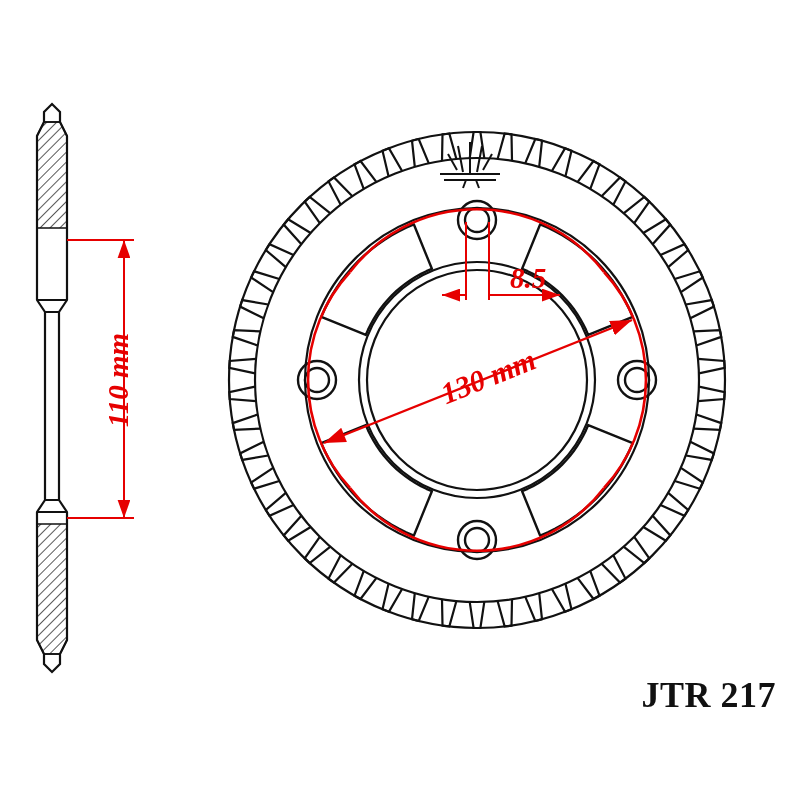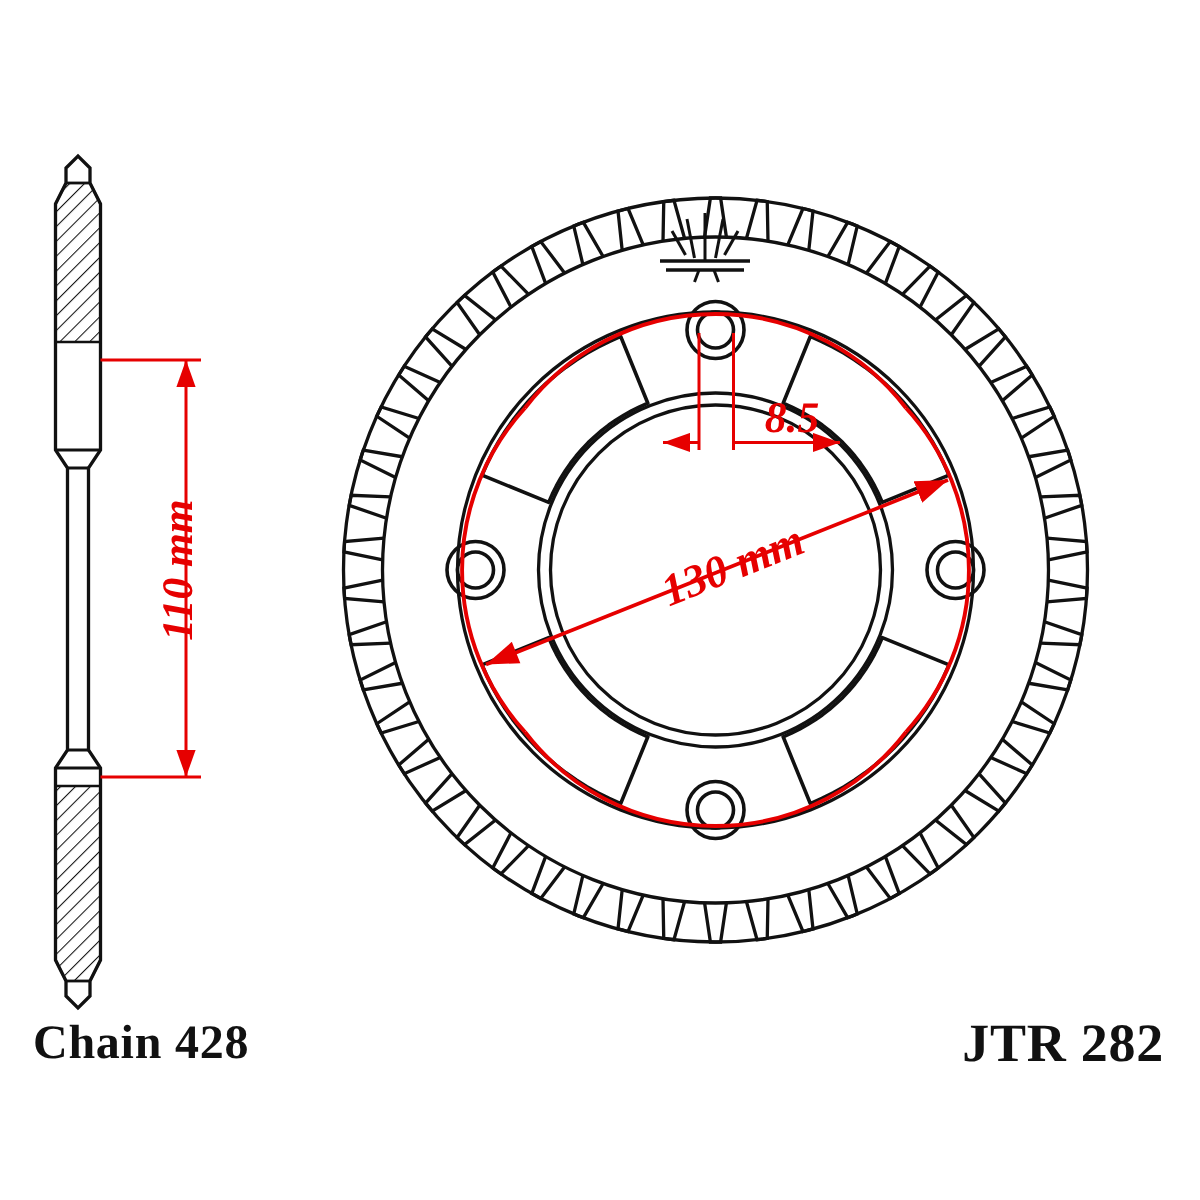--- a/index.html
+++ b/index.html
@@ -185,15 +185,14 @@
 
     <g>
       <line x1="466" y1="222" x2="466" y2="300" stroke="#e60000" stroke-width="2"></line>
       <line x1="489" y1="222" x2="489" y2="300" stroke="#e60000" stroke-width="2"></line>
       <line x1="442" y1="295" x2="466" y2="295" stroke="#e60000" stroke-width="2" marker-start="url(#arrRedStart)"></line>
       <line x1="489" y1="295" x2="560" y2="295" stroke="#e60000" stroke-width="2" marker-end="url(#arrRed)"></line>
       <text class="dimtext" x="528" y="288" font-size="29" text-anchor="middle">8.5</text>
     </g>
   </svg>
 
-  <div class="label" id="chain-label">Chain 428</div>
-  <div class="label" id="part-label">JTR 282</div>
+  <div class="label" id="part-label">JTR 217</div>
 </div>
 
 </body></html>

